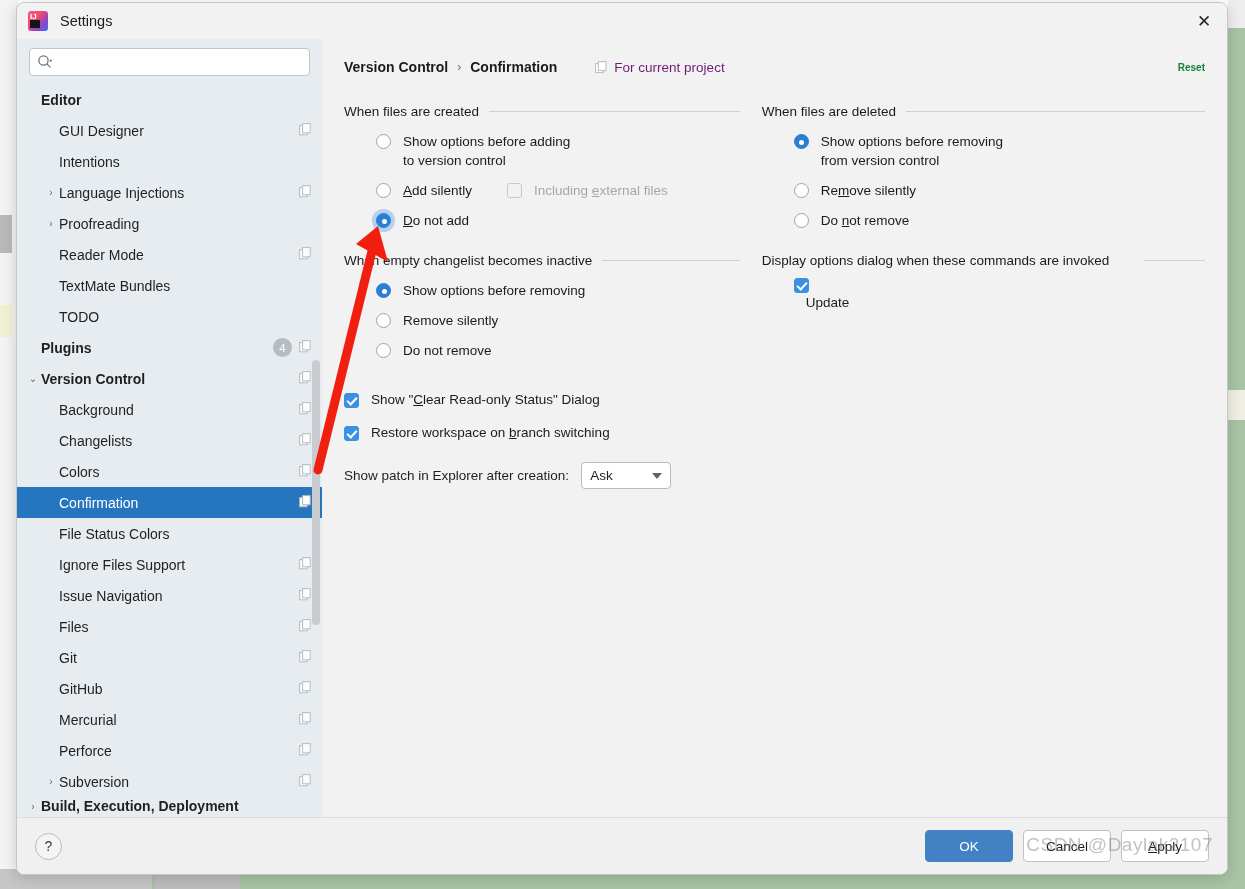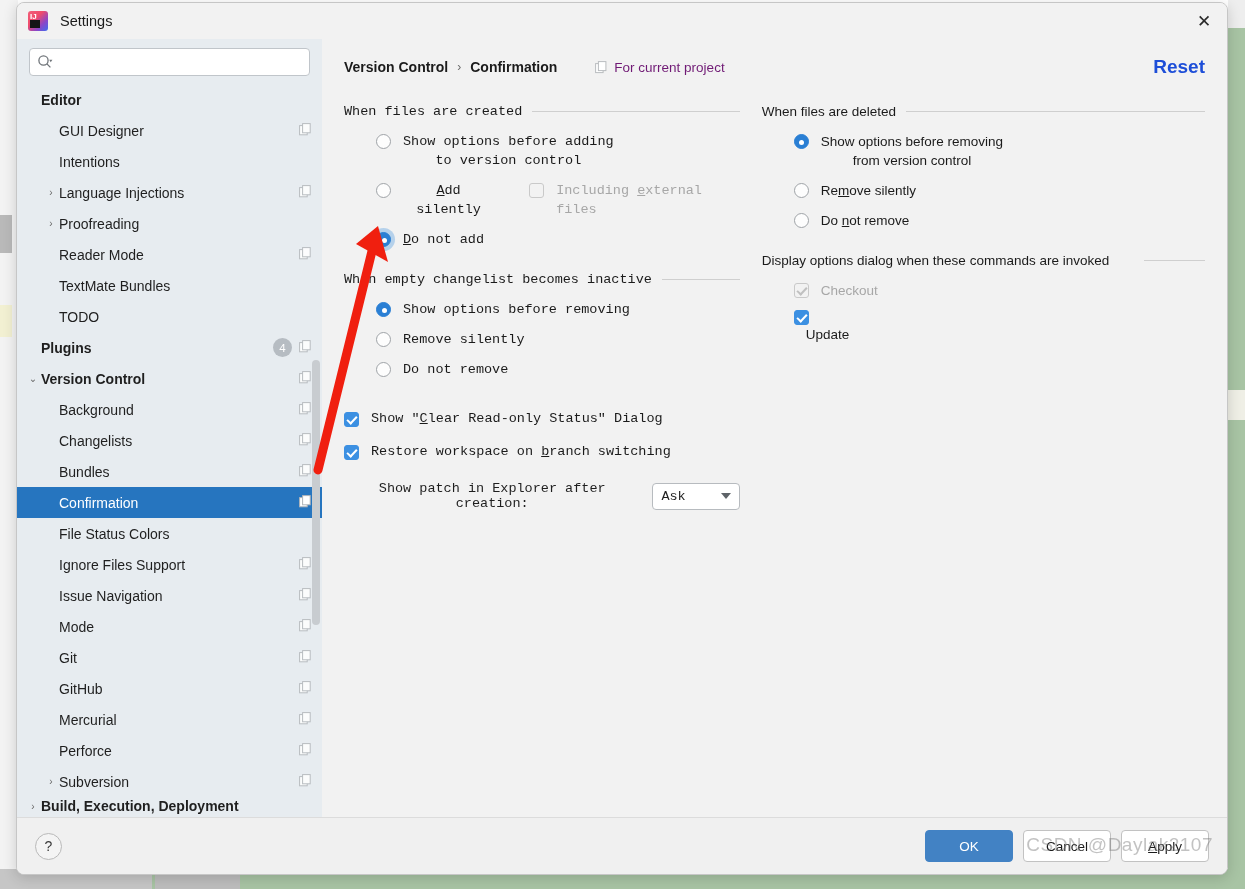--- a/index.html
+++ b/index.html
@@ -122,35 +122,35 @@
     position:absolute; left:305px; top:36px; right:0; height:780px;
     background:#f2f2f2; padding:16px 22px 0 22px;
   }
   .breadcrumb { display:flex; align-items:center; height:24px; }
   .bc-part { font-weight:bold; font-size:14px; color:#1b1b1b; }
   .bc-sep { margin:0 9px; color:#6b6b6b; font-size:12px; }
   .bc-project {
     margin-left:38px; color:#701a75; font-size:13.5px;
     display:flex; align-items:center; gap:6px;
   }
-  .reset-link { margin-left:auto; color:#1d4ed8; font-weight:bold; font-size:19px; cursor:pointer; }
+  .reset-link { margin-left:auto; color:#15803d; font-weight:bold; font-size:10px; cursor:pointer; }
 
   .columns { display:flex; margin-top:25px; }
-  .col-left { width:400px;font-family:Liberation Mono, monospace; }
+  .col-left { width:400px; }
   .col-right { width:448px; margin-left:22px; }
 
   .section-head {
     display:flex; align-items:center; gap:10px;
     font-size:13.5px; color:#1b1b1b; white-space:nowrap;
   }
   .section-head .rule { flex:1; height:1px; background:#cfcfcf; }
 
   .opt { display:flex; align-items:flex-start; margin-top:11px; }
   .opt.first { margin-top:13px; }
-  .opt-indent { padding-left:32px;text-align:center; }
+  .opt-indent { padding-left:32px; }
 
   .radio {
     width:15px; height:15px; border-radius:50%;
     border:1px solid #9fa3a7; background:#fdfdfd;
     flex:none; margin-top:2px; position:relative; cursor:pointer;
   }
   .radio.checked { border-color:#2a7fd4; background:#2a7fd4; }
   .radio.checked::after {
     content:""; position:absolute; left:4.5px; top:4.5px;
     width:5px; height:5px; border-radius:50%; background:#ffffff;
@@ -350,21 +350,21 @@
           <span class="arrow empty">›</span>
           <span class="label">Changelists</span>
           <span class="spacer"></span>
           <span><svg class="copy-icon" viewBox="0 0 13 13">
               <rect x="0.6" y="2.6" width="7.6" height="9.2" fill="#ffffff" stroke="#b0b4b8" stroke-width="1"></rect>
               <rect x="3.6" y="0.6" width="7.6" height="9.2" fill="#ffffff" stroke="#b0b4b8" stroke-width="1"></rect>
             </svg></span>
         </div>
         <div class="tree-row child">
           <span class="arrow empty">›</span>
-          <span class="label">Bundles</span>
+          <span class="label">Colors</span>
           <span class="spacer"></span>
           <span><svg class="copy-icon" viewBox="0 0 13 13">
               <rect x="0.6" y="2.6" width="7.6" height="9.2" fill="#ffffff" stroke="#b0b4b8" stroke-width="1"></rect>
               <rect x="3.6" y="0.6" width="7.6" height="9.2" fill="#ffffff" stroke="#b0b4b8" stroke-width="1"></rect>
             </svg></span>
         </div>
         <div class="tree-row child selected">
           <span class="arrow empty">›</span>
           <span class="label">Confirmation</span>
           <span class="spacer"></span>
@@ -391,21 +391,21 @@
           <span class="arrow empty">›</span>
           <span class="label">Issue Navigation</span>
           <span class="spacer"></span>
           <span><svg class="copy-icon" viewBox="0 0 13 13">
               <rect x="0.6" y="2.6" width="7.6" height="9.2" fill="#ffffff" stroke="#b0b4b8" stroke-width="1"></rect>
               <rect x="3.6" y="0.6" width="7.6" height="9.2" fill="#ffffff" stroke="#b0b4b8" stroke-width="1"></rect>
             </svg></span>
         </div>
         <div class="tree-row child">
           <span class="arrow empty">›</span>
-          <span class="label">Mode</span>
+          <span class="label">Files</span>
           <span class="spacer"></span>
           <span><svg class="copy-icon" viewBox="0 0 13 13">
               <rect x="0.6" y="2.6" width="7.6" height="9.2" fill="#ffffff" stroke="#b0b4b8" stroke-width="1"></rect>
               <rect x="3.6" y="0.6" width="7.6" height="9.2" fill="#ffffff" stroke="#b0b4b8" stroke-width="1"></rect>
             </svg></span>
         </div>
         <div class="tree-row child">
           <span class="arrow empty">›</span>
           <span class="label">Git</span>
           <span class="spacer"></span>
@@ -567,24 +567,20 @@
         <div class="opt opt-indent">
           <span class="radio"></span>
           <span class="opt-label"><span>Do </span><span class="mn">n</span><span>ot remove</span></span>
         </div>
 
         <div class="section-head" style="margin-top:23px;gap:35px;">
           <span>Display options dialog when these commands are invoked</span>
           <span class="rule"></span>
         </div>
 
-        <div class="opt opt-indent first">
-          <span class="checkbox checked disabled"></span>
-          <span class="opt-label dim">Checkout</span>
-        </div>
         <div class="opt opt-indent" style="margin-top:8px;flex-direction:column;">
           <span class="checkbox checked"></span>
           <span class="opt-label">Update</span>
         </div>
       </div>
     </div>
   </div>
 
   <div class="bottombar">
     <div class="help-btn">?</div>

